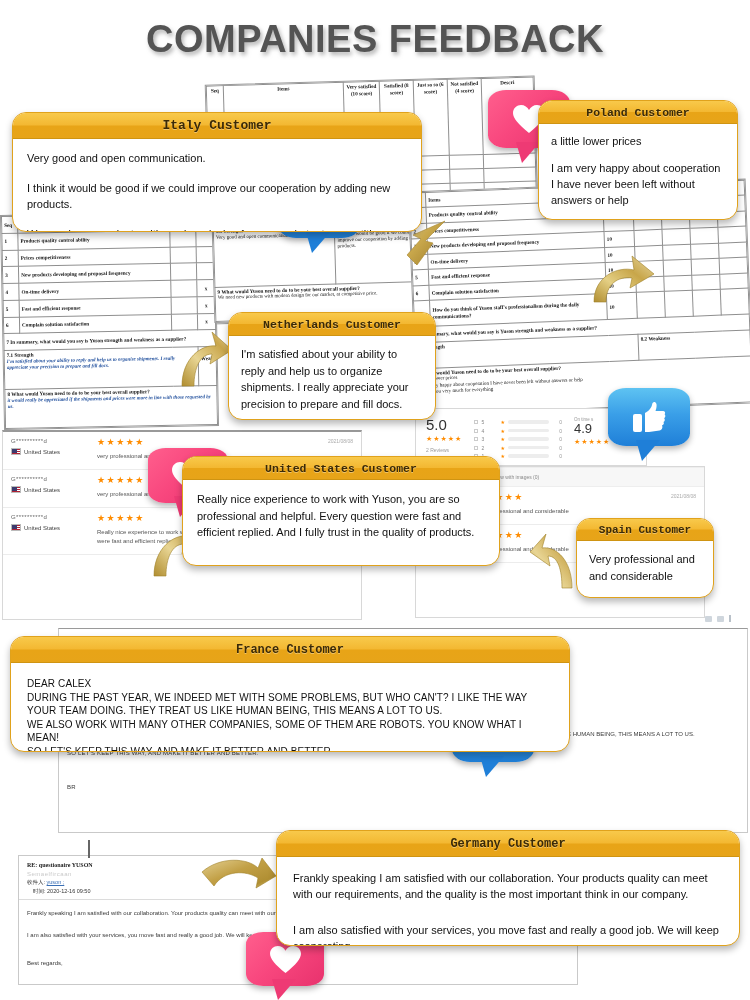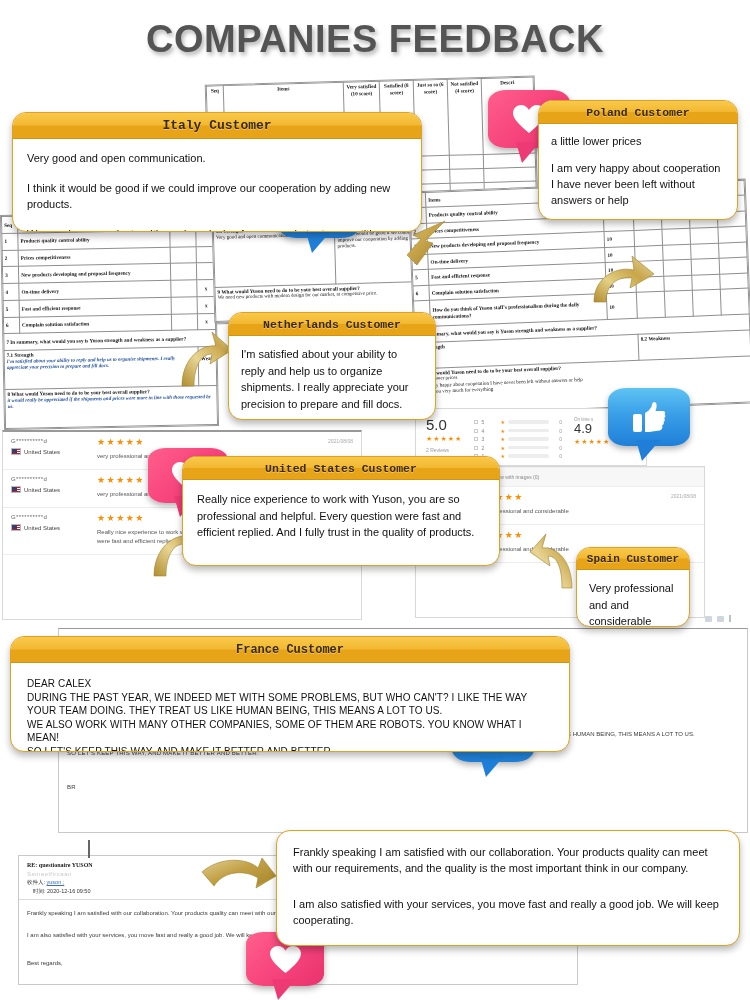--- a/index.html
+++ b/index.html
@@ -716,37 +716,38 @@
   </div>
 </div>
 
 <div class="card" style="left:182px; top:456px; width:318px; height:110px;">
   <div class="card-head sm">United States Customer</div>
   <div class="card-body tight" style="padding:11px 14px;">
     <p>Really nice experience to work with Yuson, you are so professional and helpful. Every question were fast and efficient replied. And I fully trust in the quality of products.</p>
   </div>
 </div>
 
-<div class="card" style="left:576px; top:547px; width:114px; height:80px;">
+<div class="card" style="left:576px; top:518px; width:138px; height:80px;">
   <div class="card-head sm" style="height:22px; font-size:11px;">Spain Customer</div>
   <div class="card-body tight" style="padding:10px 12px;">
     <p>Very professional and and considerable</p>
   </div>
 </div>
 
 <div class="card" style="left:10px; top:636px; width:560px; height:116px;">
   <div class="card-head" style="font-size:12px;">France Customer</div>
   <div class="card-body caps" style="padding:14px 16px;">
     <p>DEAR CALEX</p>
     <p>DURING THE PAST YEAR, WE INDEED MET WITH SOME PROBLEMS, BUT WHO CAN'T? I LIKE THE WAY YOUR TEAM DOING. THEY TREAT US LIKE HUMAN BEING, THIS MEANS A LOT TO US.</p>
     <p>WE ALSO WORK WITH MANY OTHER COMPANIES, SOME OF THEM ARE ROBOTS. YOU KNOW WHAT I MEAN!</p>
     <p>SO LET'S KEEP THIS WAY, AND MAKE IT BETTER AND BETTER.</p>
   </div>
 </div>
 
 <div class="card" style="left:276px; top:830px; width:464px; height:116px;">
+  <div class="card-head" style="font-size:12px;">Germany Customer</div>
   <div class="card-body" style="padding:14px 16px;">
     <p style="margin-bottom:20px;">Frankly speaking I am satisfied with our collaboration. Your products quality can meet with our requirements, and the quality is the most important think in our company.</p>
     <p>I am also satisfied with your services, you move fast and really a good job. We will keep cooperating.</p>
   </div>
 </div>
 
 <div id="page-title">COMPANIES FEEDBACK</div>
 
 </body></html>

